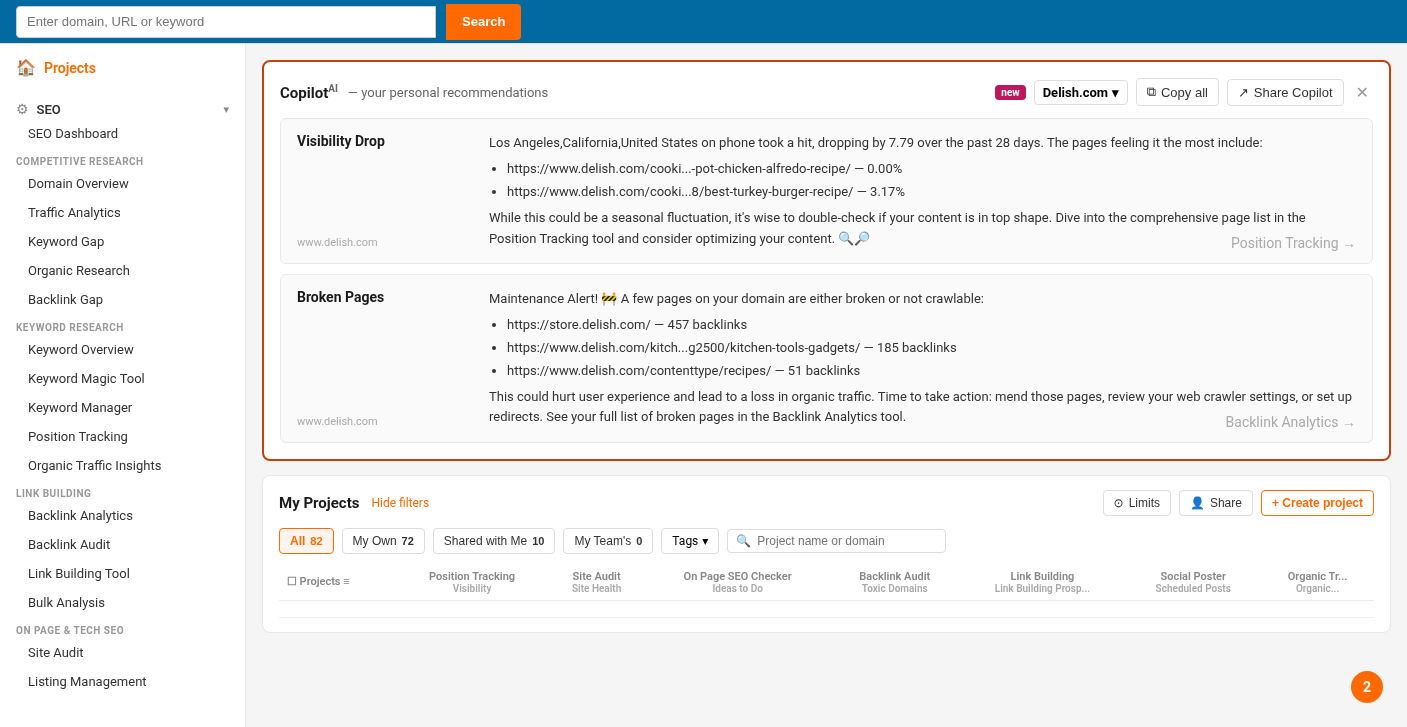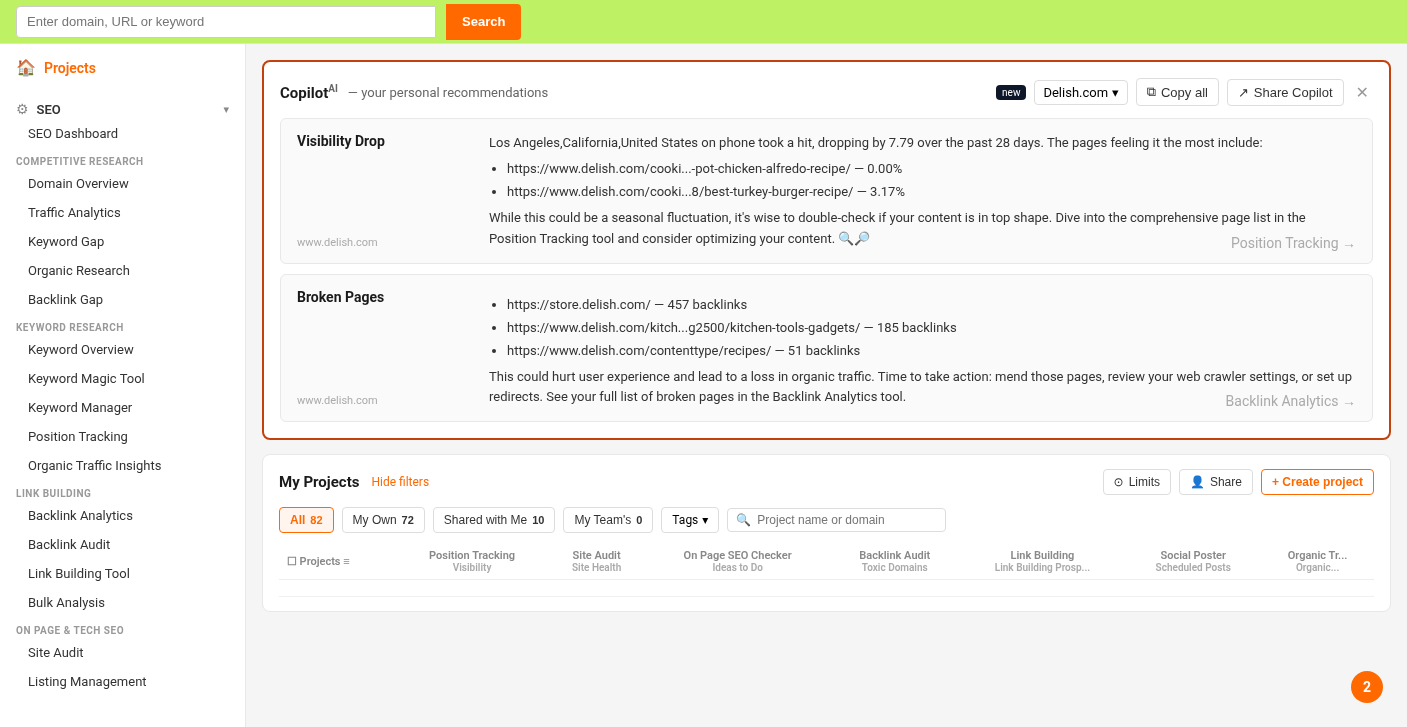--- a/index.html
+++ b/index.html
@@ -1,21 +1,21 @@
 <!DOCTYPE html>
 <html><head>
   <meta charset="utf-8">
   <style>
     * { box-sizing: border-box; margin: 0; padding: 0; }
     body { font-family: -apple-system, BlinkMacSystemFont, 'Segoe UI', Roboto, sans-serif; font-size: 13px; background: #f5f5f5; display: flex; flex-direction: column; height: 727px; overflow: hidden; }
 
     
     .topbar {
       height: 44px;
-      background: #bef264;
+      background: #0369a1;
       border-bottom: 1px solid #e0e0e0;
       display: flex;
       align-items: center;
       padding: 0 16px;
       gap: 10px;
       flex-shrink: 0;
     }
     .topbar input {
       width: 420px;
       height: 32px;
@@ -146,37 +146,38 @@
       color: #666;
       margin-left: 2px;
     }
     .copilot-header-right {
       display: flex;
       align-items: center;
       gap: 8px;
       margin-left: auto;
     }
     .badge-new {
-      background: #0f172a;
+      background: #be185d;
       color: #fff;
       font-size: 10px;
-      font-weight: 400;
+      font-weight: 700;
       padding: 2px 6px;
       border-radius: 4px;
     }
     .domain-selector {
       display: flex;
       align-items: center;
       gap: 4px;
       border: 1px solid #ddd;
       border-radius: 4px;
       padding: 4px 8px;
       font-size: 13px;
       cursor: pointer;
       background: #fff;
+      font-weight: bold;
     }
     .btn-copy-all, .btn-share-copilot {
       display: flex;
       align-items: center;
       gap: 5px;
       border: 1px solid #ddd;
       border-radius: 4px;
       padding: 5px 10px;
       font-size: 13px;
       cursor: pointer;
@@ -479,20 +480,21 @@
         </div>
         <div class="insight-link">Position Tracking →</div>
       </div>
 
       <div class="insight-row">
         <div class="insight-left">
           <div class="insight-title">Broken Pages</div>
           <div class="insight-domain">www.delish.com</div>
         </div>
         <div class="insight-right">
+          <span>Maintenance Alert! 🚧 A few pages on your domain are either broken or not crawlable:</span>
           <ul>
             <li>https://store.delish.com/ — 457 backlinks</li>
             <li>https://www.delish.com/kitch...g2500/kitchen-tools-gadgets/ — 185 backlinks</li>
             <li>https://www.delish.com/contenttype/recipes/ — 51 backlinks</li>
           </ul>
           <span>This could hurt user experience and lead to a loss in organic traffic. Time to take action: mend those pages, review your web crawler settings, or set up redirects. See your full list of broken pages in the Backlink Analytics tool.</span>
         </div>
         <div class="insight-link">Backlink Analytics →</div>
       </div>
     </div>

